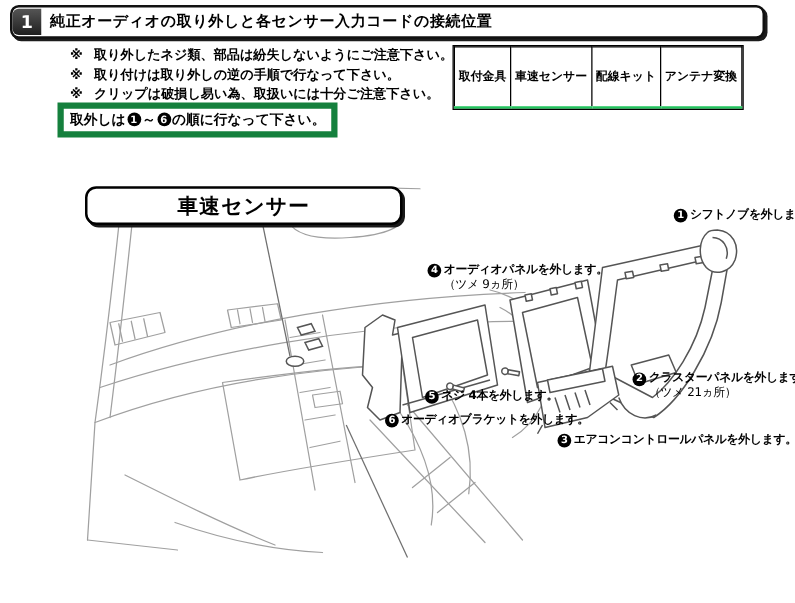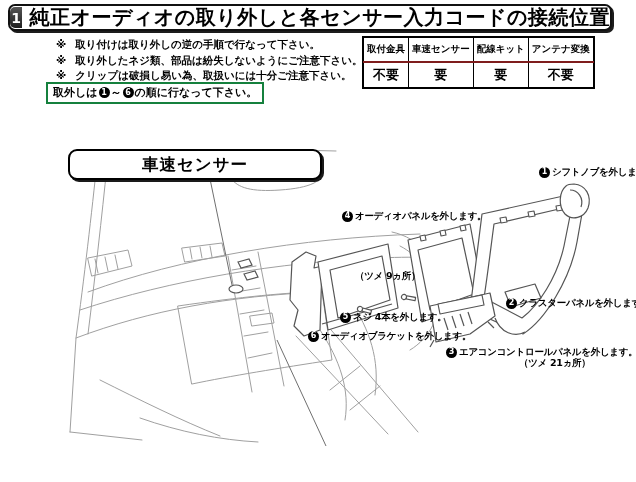--- a/index.html
+++ b/index.html
@@ -3,45 +3,45 @@
 <meta charset="utf-8">
 <style>
   html,body{margin:0;padding:0;background:#fff;}
   .page{position:relative;width:636px;height:482px;background:#fff;overflow:hidden;
         font-family:"DejaVu Sans","Liberation Sans",sans-serif;color:#000;}
   
   .hdr{position:absolute;left:8px;top:4px;width:600px;height:23px;border:2px solid #111;
        border-radius:7px;background:#fff;box-shadow:2px 2px 0 #1c1c1c;display:flex;align-items:center;}
   .hdr-num{width:23px;height:21px;background:linear-gradient(#555,#1f1f1f);color:#fff;border-radius:5px 0 0 5px;
        display:flex;align-items:center;justify-content:center;font-size:14px;font-weight:bold;}
-  .hdr-title{font-size:20px;font-weight:bold;margin-left:7px;letter-spacing:.5px;white-space:nowrap;}
+  .hdr-title{font-size:12px;font-weight:bold;margin-left:7px;letter-spacing:.5px;white-space:nowrap;}
   
   .notes{position:absolute;left:56px;top:37px;font-size:10.5px;font-weight:bold;line-height:15.5px;white-space:nowrap;}
   .note-row .mk{margin-right:9px;}
   
-  .orderbox{position:absolute;left:46px;top:82px;height:15px;border:2px solid #15803d;background:#fff;
+  .orderbox{position:absolute;left:46px;top:82px;height:15px;border:5px solid #15803d;background:#fff;
        padding:1px 5px 2px 5px;font-size:11px;font-weight:bold;white-space:nowrap;display:flex;align-items:center;gap:1px;}
   .badge{display:inline-flex;width:11px;height:11px;border-radius:50%;background:#000;color:#fff;
        font-size:8px;font-weight:bold;align-items:center;justify-content:center;flex:0 0 auto;}
   
   .tbl{position:absolute;left:363px;top:37px;border-collapse:collapse;background:#fff;}
   .tbl td{border:1px solid #000;text-align:center;vertical-align:middle;white-space:nowrap;}
-  .tbl .th td{font-size:9.5px;font-weight:bold;height:15px;padding:4px 3px;border-bottom:2px solid #7f1d1d;}
+  .tbl .th td{font-size:9.5px;font-weight:bold;height:15px;padding:16px 3px;border-bottom:2px solid #22c55e;}
   .tbl .tv td{font-size:13px;font-weight:bold;height:24px;padding:0 3px;}
   .tbl{border:1px solid #000;outline:1px solid #000;}
   
   .callout{position:absolute;border:2px solid #000;border-radius:9px;background:#fff;
        box-shadow:2px 2px 0 #1a1a1a;display:flex;align-items:center;justify-content:center;
        font-size:16.5px;font-weight:bold;letter-spacing:1px;white-space:nowrap;margin-top:31px;}
   .co-speed{left:68px;top:118px;width:250px;height:27px;}
   .co-park{left:200px;top:446px;width:244px;height:26px;}
   
   .step{position:absolute;font-size:9.5px;font-weight:bold;letter-spacing:-.3px;white-space:nowrap;line-height:12px;}
   .step .row{display:flex;align-items:center;gap:2px;}
-  .step .nt{margin-left:13px;font-weight:bold;margin-top:48px;}
+  .step .nt{margin-left:13px;font-weight:normal;}
   svg{position:absolute;left:0;top:0;}
 </style>
 </head>
 <body>
 
 <div class="page">
 
   <svg width="636" height="482" viewBox="0 0 636 482" aria-hidden="true">
     <g fill="none" stroke="#a0a0a0" stroke-width="1" stroke-linecap="round" stroke-linejoin="round">
 
@@ -127,47 +127,41 @@
       <path d="M434,340 l-4,7 M488,322 l6,6"></path>
     </g>
   </svg>
 
   <div class="hdr">
     <div class="hdr-num">1</div>
     <div class="hdr-title">純正オーディオの取り外しと各センサー入力コードの接続位置</div>
   </div>
 
   <div class="notes">
+    <div class="note-row"><span class="mk">※</span><span>取り外したネジ類、部品は紛失しないようにご注意下さい。</span></div>
     <div class="note-row"><span class="mk">※</span><span>取り付けは取り外しの逆の手順で行なって下さい。</span></div>
-    <div class="note-row"><span class="mk">※</span><span>取り外したネジ類、部品は紛失しないようにご注意下さい。</span></div>
     <div class="note-row"><span class="mk">※</span><span>クリップは破損し易い為、取扱いには十分ご注意下さい。</span></div>
   </div>
 
   <div class="orderbox">
     <span>取外しは</span>
     <span class="badge">1</span>
     <span>～</span>
     <span class="badge">6</span>
     <span>の順に行なって下さい。</span>
   </div>
 
   <table class="tbl">
     <tbody>
       <tr class="th">
         <td>取付金具</td>
         <td>車速センサー</td>
         <td>配線キット</td>
         <td>アンテナ変換</td>
       </tr>
-      <tr class="tv">
-        <td>不要</td>
-        <td>要</td>
-        <td>要</td>
-        <td>不要</td>
-      </tr>
     </tbody>
   </table>
 
   <div class="callout co-speed">車速センサー</div>
 
   <div class="step" style="left:539px;top:166px">
     <div class="row">
         <span class="badge">1</span>
         <span>シフトノブを外します。</span>
       </div>

